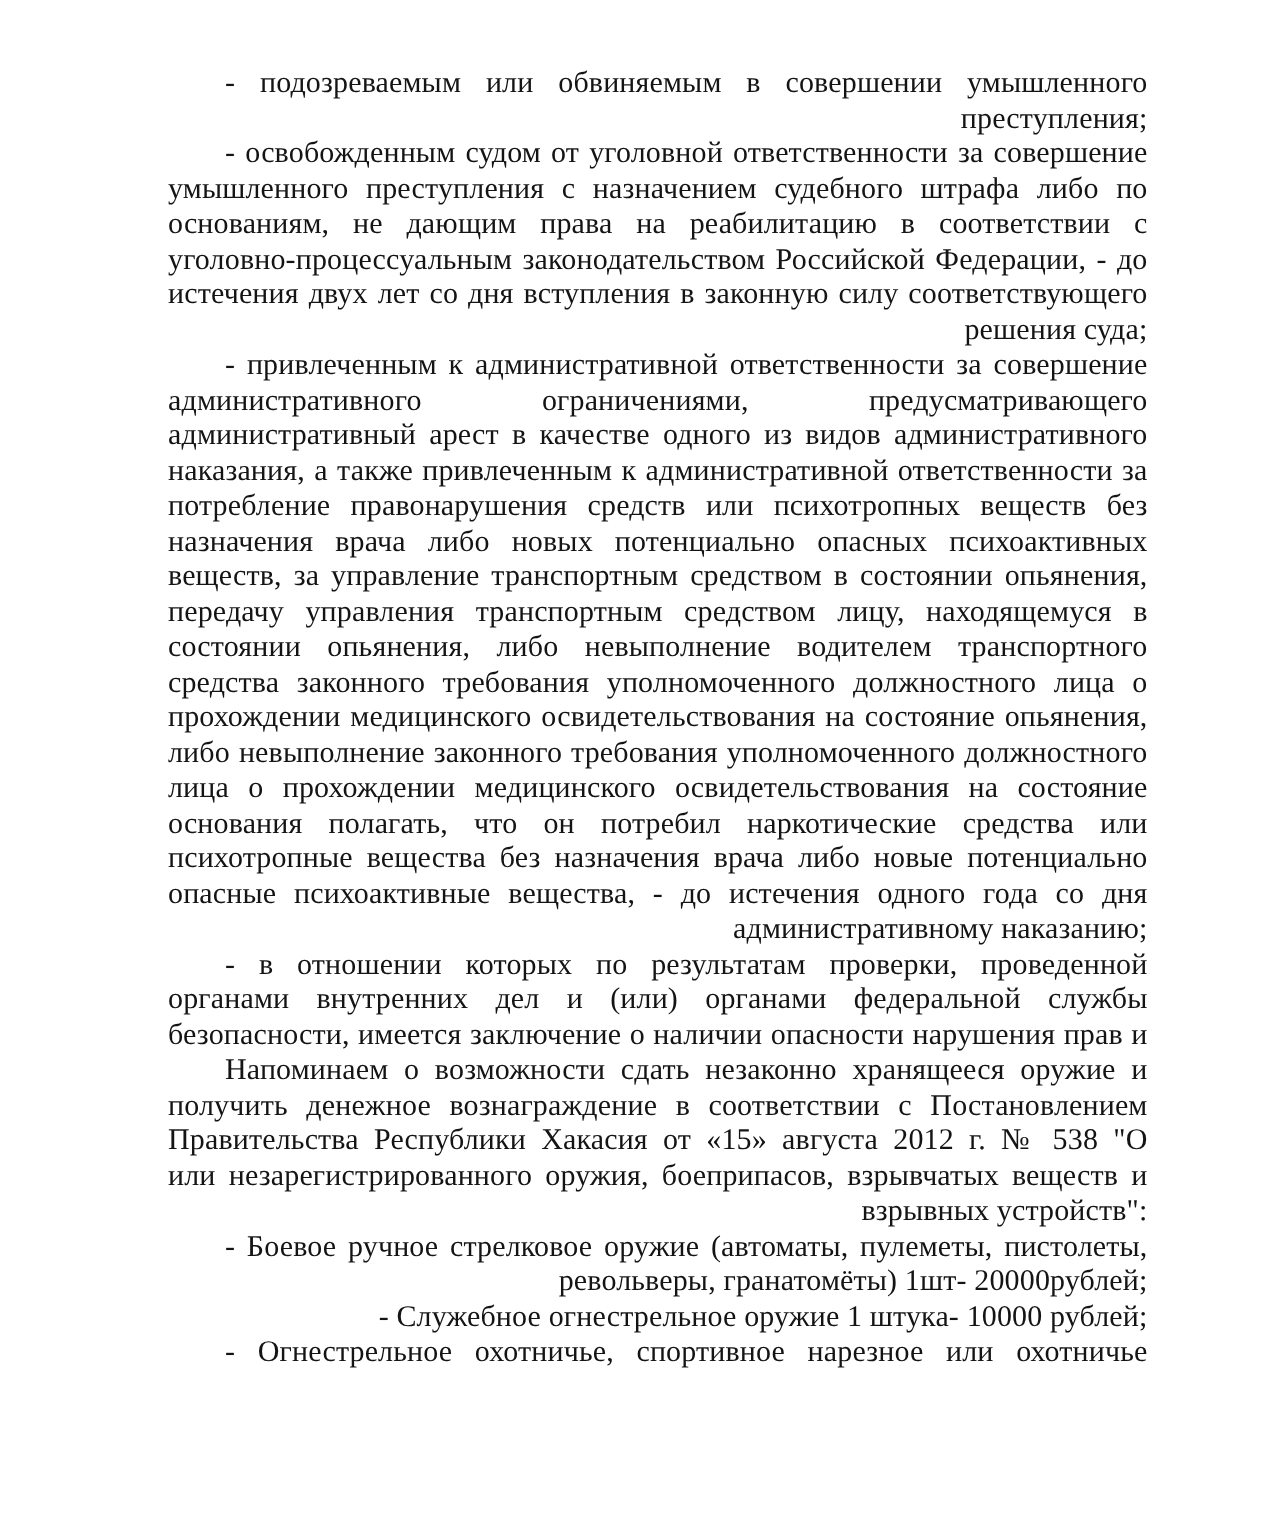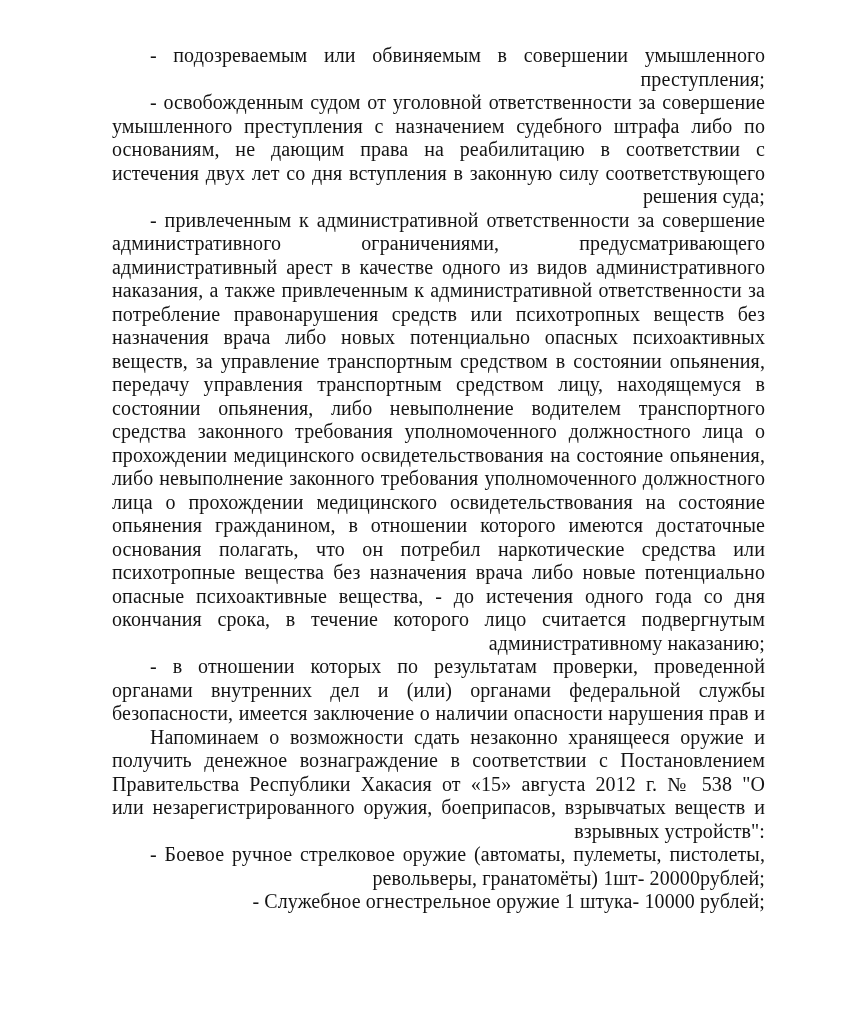--- a/index.html
+++ b/index.html
@@ -50,42 +50,41 @@
 <div class="page">
   <div class="doc" id="doc">
       <div class="para">
         <div class="line j ind">- подозреваемым или обвиняемым в совершении умышленного</div>
         <div class="line">преступления;</div>
       </div>
       <div class="para">
         <div class="line j ind">- освобожденным судом от уголовной ответственности за совершение</div>
         <div class="line j">умышленного преступления с назначением судебного штрафа либо по</div>
         <div class="line j">основаниям, не дающим права на реабилитацию в соответствии с</div>
+        <div class="line j">уголовно-процессуальным законодательством Российской Федерации, - до</div>
         <div class="line j">истечения двух лет со дня вступления в законную силу соответствующего</div>
         <div class="line">решения суда;</div>
       </div>
       <div class="para">
         <div class="line j ind">- привлеченным к административной ответственности за совершение</div>
         <div class="line j">административного ограничениями, предусматривающего</div>
         <div class="line j">административный арест в качестве одного из видов административного</div>
         <div class="line j">наказания, а также привлеченным к административной ответственности за</div>
         <div class="line j">потребление правонарушения средств или психотропных веществ без</div>
         <div class="line j">назначения врача либо новых потенциально опасных психоактивных</div>
         <div class="line j">веществ, за управление транспортным средством в состоянии опьянения,</div>
         <div class="line j">передачу управления транспортным средством лицу, находящемуся в</div>
         <div class="line j">состоянии опьянения, либо невыполнение водителем транспортного</div>
         <div class="line j">средства законного требования уполномоченного должностного лица о</div>
         <div class="line j">прохождении медицинского освидетельствования на состояние опьянения,</div>
         <div class="line j">либо невыполнение законного требования уполномоченного должностного</div>
         <div class="line j">лица о прохождении медицинского освидетельствования на состояние</div>
-        <div class="line j">опьянения гражданином, в отношении которого имеются достаточные</div>
         <div class="line j">основания полагать, что он потребил наркотические средства или</div>
         <div class="line j">психотропные вещества без назначения врача либо новые потенциально</div>
         <div class="line j">опасные психоактивные вещества, - до истечения одного года со дня</div>
-        <div class="line j">окончания срока, в течение которого лицо считается подвергнутым</div>
         <div class="line">административному наказанию;</div>
       </div>
       <div class="para">
         <div class="line j ind">- в отношении которых по результатам проверки, проведенной</div>
         <div class="line j">органами внутренних дел и (или) органами федеральной службы</div>
         <div class="line j">безопасности, имеется заключение о наличии опасности нарушения прав и</div>
       </div>
       <div class="para">
         <div class="line j ind">Напоминаем о возможности сдать незаконно хранящееся оружие и</div>
         <div class="line j">получить денежное вознаграждение в соответствии с Постановлением</div>
@@ -93,14 +92,17 @@
         <div class="line j">или незарегистрированного оружия, боеприпасов, взрывчатых веществ и</div>
         <div class="line">взрывных устройств":</div>
       </div>
       <div class="para">
         <div class="line j ind">- Боевое ручное стрелковое оружие (автоматы, пулеметы, пистолеты,</div>
         <div class="line">револьверы, гранатомёты) 1шт- 20000рублей;</div>
       </div>
       <div class="para">
         <div class="line ind">- Служебное огнестрельное оружие 1 штука- 10000 рублей;</div>
       </div>
+      <div class="para">
+        <div class="line j ind">- Огнестрельное охотничье, спортивное нарезное или охотничье</div>
+      </div>
     </div>
 </div>
 
 </body></html>

